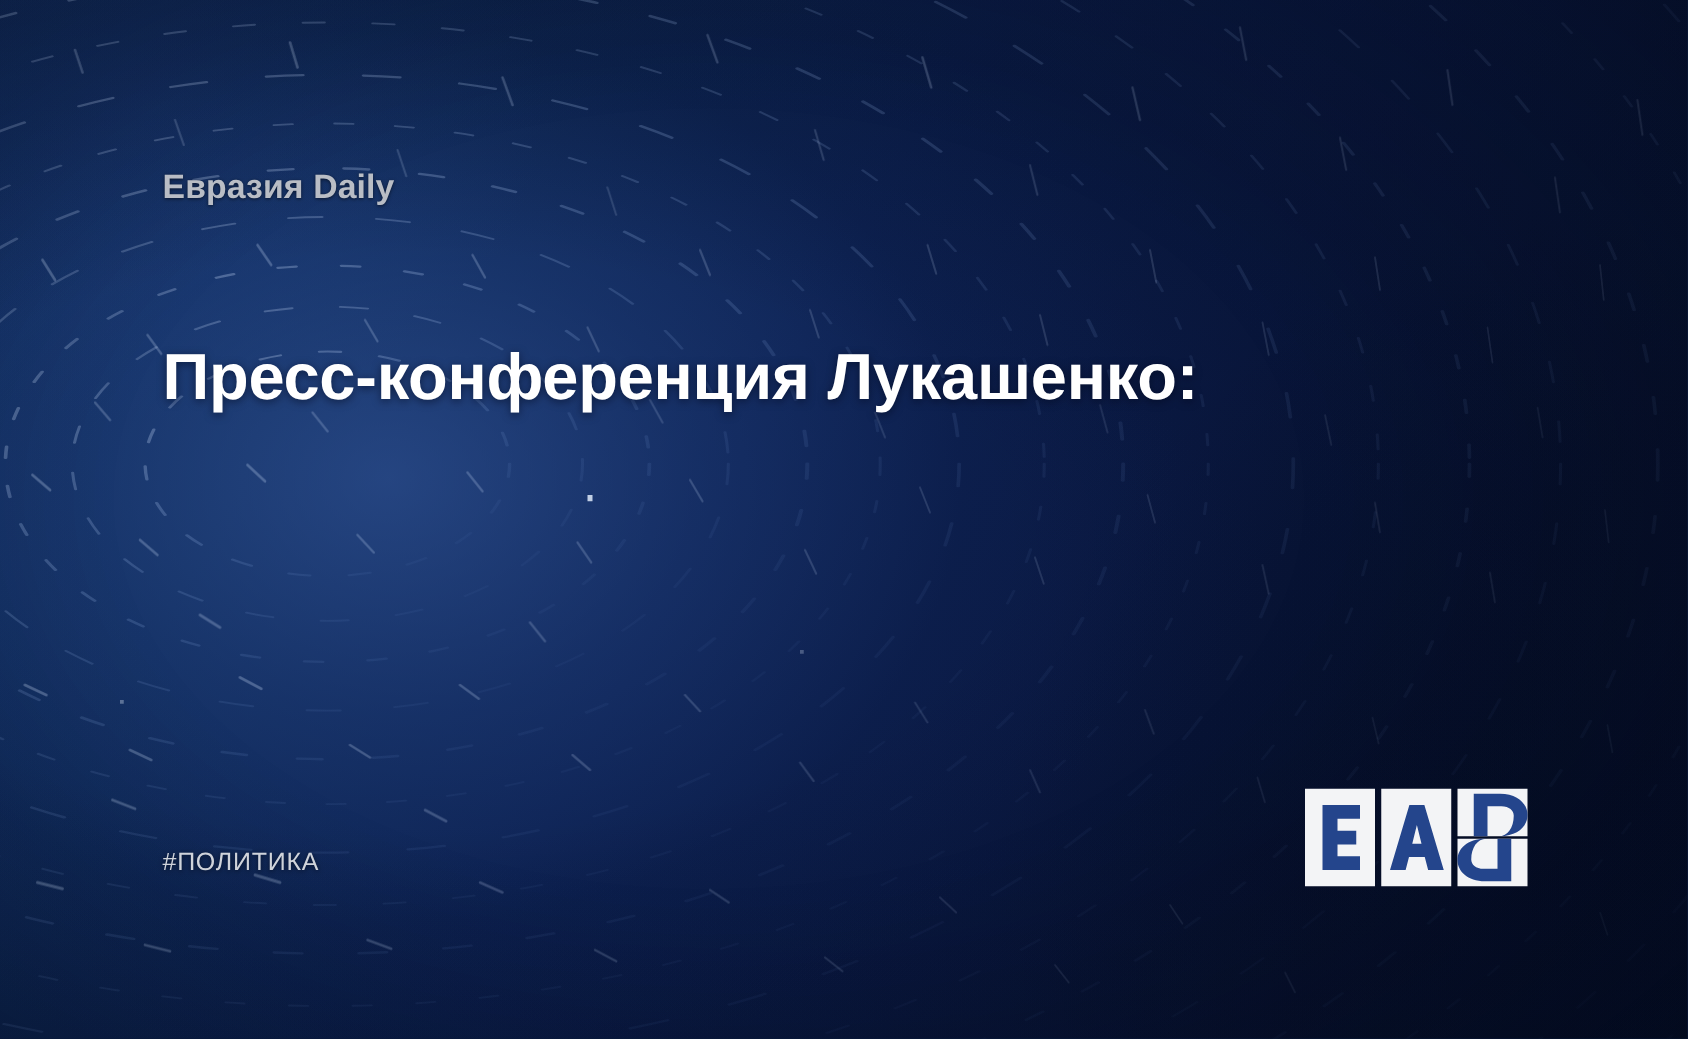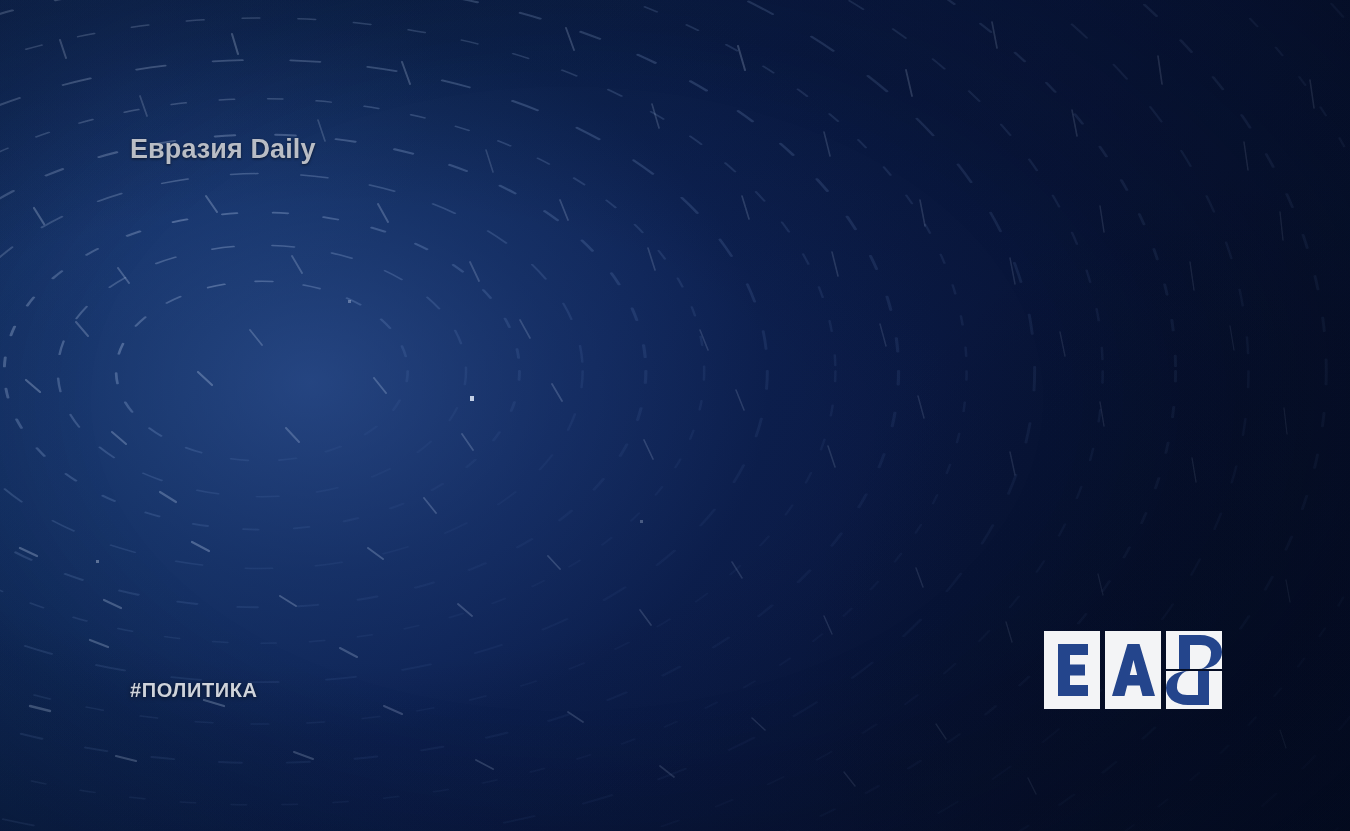--- a/index.html
+++ b/index.html
@@ -105,21 +105,21 @@
     letter-spacing: -0.2px;
     text-shadow: 0 2px 7px rgba(2,8,26,.55);
   }
   #headline .ln { display: block; white-space: nowrap; }
 
   #tag {
     position: absolute;
     left: 130px;
     top: 679px;
     font-size: 20px;
-    font-weight: 700;
+    font-weight: 400;
     letter-spacing: .6px;
     color: #cfd3da;
     text-shadow: 0 1px 4px rgba(0,0,0,.55);
     white-space: nowrap;
   }
 
   
   #logo {
     position: absolute;
     left: 1044px;
@@ -319,20 +319,21 @@
     </svg>
   </div>
 
   <div id="vignette"></div>
 
   <div id="content">
 
     <div id="brand">Евразия Daily</div>
 
     <div id="headline">
+      <span class="ln">Пресс-конференция Лукашенко:</span>
     </div>
 
     <div id="tag">#ПОЛИТИКА</div>
 
     <div id="logo">
 
       <div class="tile">
         <svg viewBox="0 0 56 78" aria-hidden="true">
           <path d="M14 13 H44 V24 H26 V33.5 H41 V44.5 H26 V54 H44 V65 H14 Z" fill="#24458c"></path>
         </svg>

